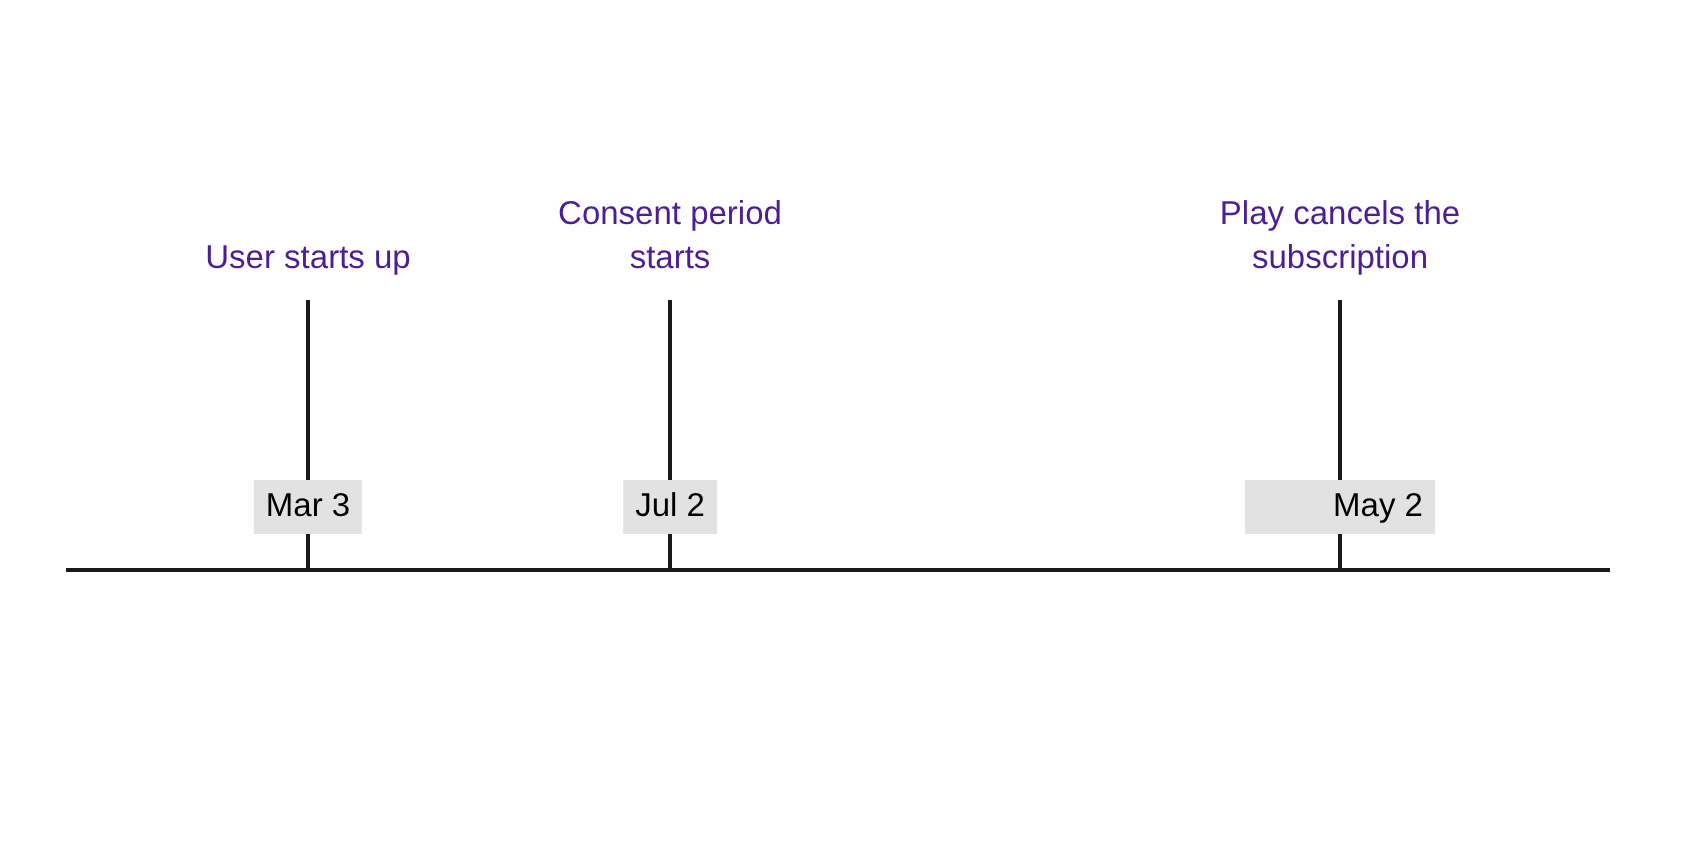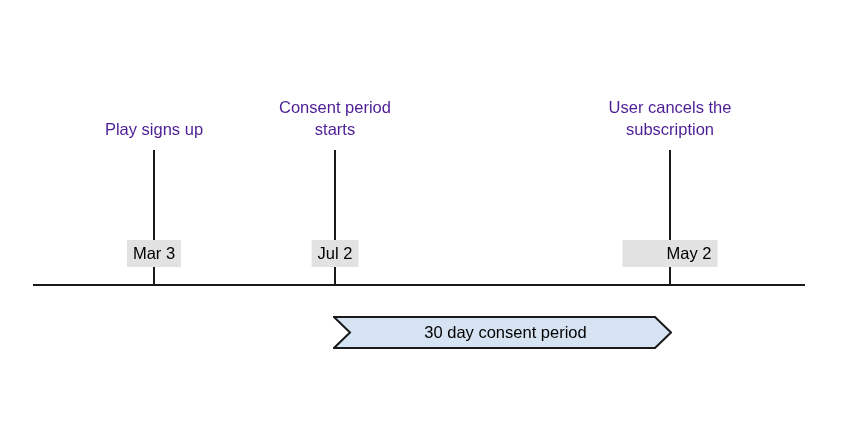--- a/index.html
+++ b/index.html
@@ -96,39 +96,33 @@
   }
 </style>
 </head>
 <body>
 
 <div id="timeline-canvas">
 
   <div class="axis-line"></div>
 
   <div class="event" style="left:154px;">
-    <div class="event-title" style="top:118px;">Play signs up</div>
+    <div class="event-title" style="top:118px;">User starts up</div>
     <div class="event-tick" style="top:150px;height:135px;"></div>
     <div class="event-date" style="top:240px;text-align:center;">Mar 3</div>
   </div>
 
   <div class="event" style="left:335px;">
     <div class="event-title" style="top:96px;">Consent period
 starts</div>
     <div class="event-tick" style="top:150px;height:135px;"></div>
     <div class="event-date" style="top:240px;">Jul 2</div>
   </div>
 
   <div class="event" style="left:670px;">
-    <div class="event-title" style="top:96px;">User cancels the
+    <div class="event-title" style="top:96px;">Play cancels the
 subscription</div>
     <div class="event-tick" style="top:150px;height:135px;"></div>
     <div class="event-date" style="top:240px;padding-left:44px;">May 2</div>
   </div>
 
-  <div class="banner">
-    <svg viewBox="0 0 339 33" preserveAspectRatio="none">
-      <polygon points="1,1 322,1 338,16.5 322,32 1,32 17,16.5" fill="#d6e3f2" stroke="#1a1a1a" stroke-width="2" stroke-linejoin="miter"></polygon>
-    </svg>
-    <div class="banner-label">30 day consent period</div>
-  </div>
 
 </div>
 
 </body></html>

